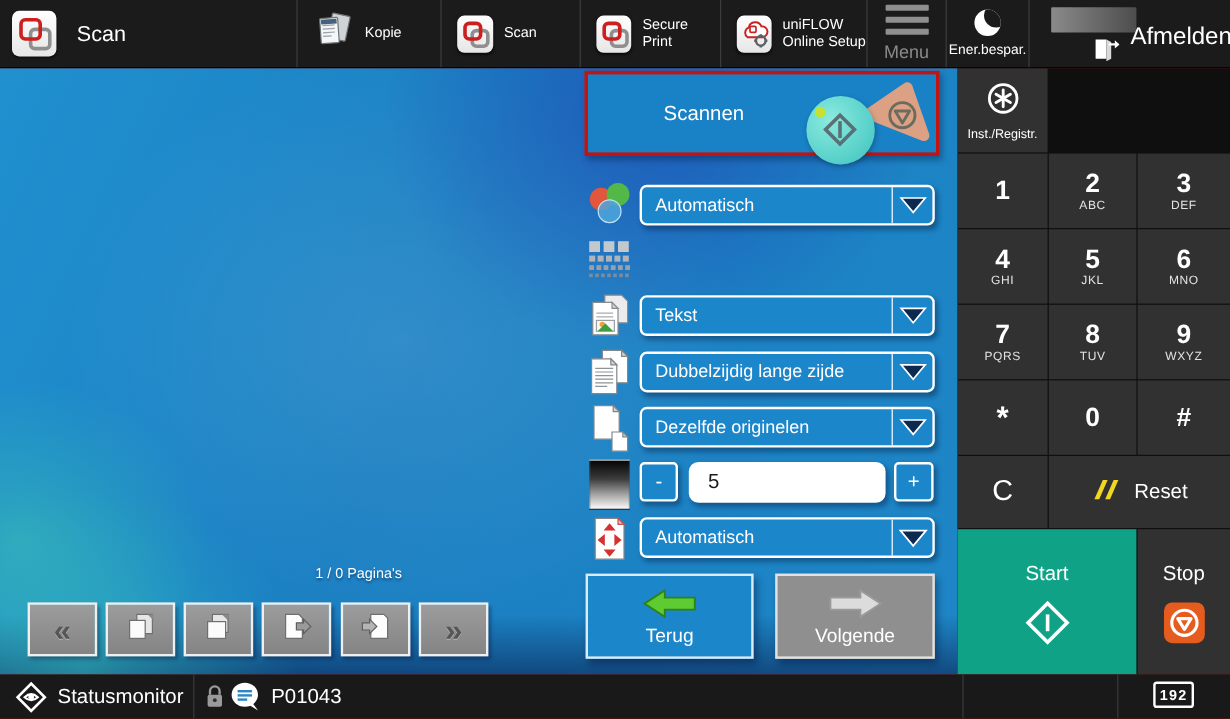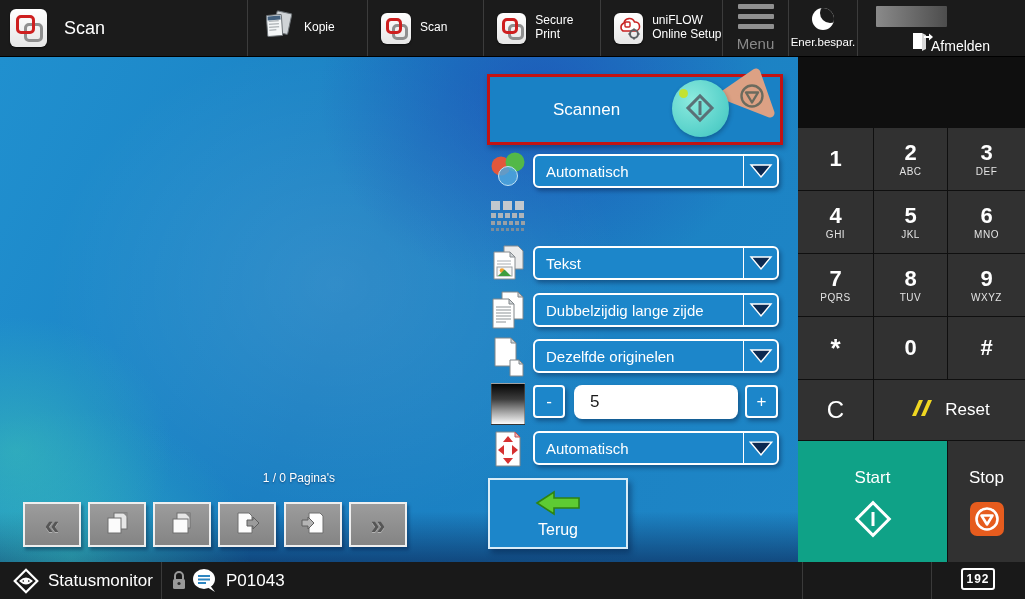--- a/index.html
+++ b/index.html
@@ -171,27 +171,27 @@
       <span style="position:absolute;left:53px;top:31px;">
         <svg width="22" height="20" viewBox="0 0 22 20">
           <path d="M2 2 h9 v16 h-9 z" fill="#fff"></path>
           <path d="M11 2 l4 2 v14 l-4 2 z" fill="#d9d9d9"></path>
           <g stroke="#fff" stroke-width="2">
               <line x1="13" y1="6" x2="20" y2="6"></line>
             </g>
           <path d="M18 2.5 L22 6 L18 9.5 z" fill="#fff"></path>
         </svg>
       </span>
-      <span style="position:absolute;left:73px;top:50%;transform:translateY(-38%);font-size:14px;margin-top:16px;">Afmelden</span>
+      <span style="position:absolute;left:84px;top:50%;transform:translateY(-38%);font-size:20px;">Afmelden</span>
     </div>
   </div>
 
   <div class="main">
 
-    <div class="scan-head" style="left:487px;top:17px;position:absolute;">
+    <div class="scan-head" style="left:487px;top:2px;position:absolute;">
       <span class="t">Scannen</span>
     </div>
 
     <span style="position:absolute;left:718px;top:11px;z-index:2;">
       <svg width="58" height="54" viewBox="0 0 58 54">
         <polygon points="6,27 38,5 52,45" fill="#dca184" stroke="#dca184" stroke-width="9" stroke-linejoin="round"></polygon>
         <circle cx="34" cy="28" r="10.5" fill="none" stroke="#6b6b5e" stroke-width="2.4"></circle>
         <polygon points="28,24.5 40,24.5 34,34.5" fill="none" stroke="#6b6b5e" stroke-width="2.4" stroke-linejoin="round"></polygon>
       </svg>
     </span>
@@ -392,23 +392,44 @@
     </div>
 
     <div class="big-nav back-btn" style="top:421px;">
       <span>
         <svg width="48" height="28" viewBox="0 0 48 28">
           <polygon points="3,14 20,3 20,9 45,9 45,19 20,19 20,25" fill="#5ecb33" stroke="#2e8312" stroke-width="1.6"></polygon>
         </svg>
       </span>
       <span class="lbl">Terug</span>
     </div>
+    <div class="big-nav next-btn" style="top:421px;">
+      <span>
+        <svg width="48" height="28" viewBox="0 0 48 28">
+          <polygon points="45,14 28,3 28,9 3,9 3,19 28,19 28,25" fill="#dcdcdc" stroke="#9a9a9a" stroke-width="1.6"></polygon>
+        </svg>
+      </span>
+      <span class="lbl">Volgende</span>
+    </div>
   </div>
 
   <div class="sidebar">
+    <div class="cell" style="left:0;top:0;width:75px;height:70px;">
+      <span>
+        <svg width="30" height="30" viewBox="0 0 30 30">
+          <circle cx="15" cy="15" r="11.5" fill="none" stroke="#fff" stroke-width="2.4"></circle>
+          <g stroke="#fff" stroke-width="2.4" stroke-linecap="round">
+            <line x1="15" y1="8" x2="15" y2="22"></line>
+            <line x1="9" y1="11.5" x2="21" y2="18.5"></line>
+            <line x1="21" y1="11.5" x2="9" y2="18.5"></line>
+          </g>
+        </svg>
+      </span>
+      <span class="small-cap">Inst./Registr.</span>
+    </div>
 
     <div class="cell" style="left:0;top:71px;width:75px;height:62px;">
         <span class="digit">1</span>
         <span class="letters"></span>
       </div>
     <div class="cell" style="left:76px;top:71px;width:73px;height:62px;">
         <span class="digit">2</span>
         <span class="letters">ABC</span>
       </div>
     <div class="cell" style="left:150px;top:71px;width:77px;height:62px;">

